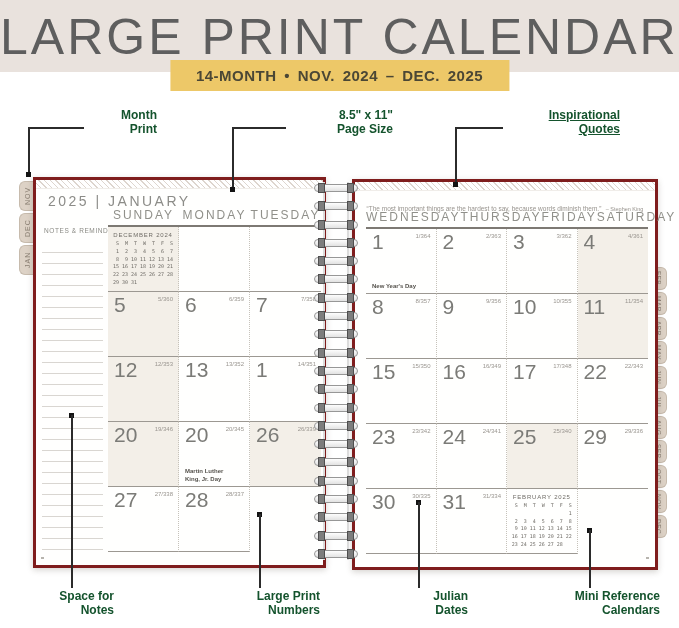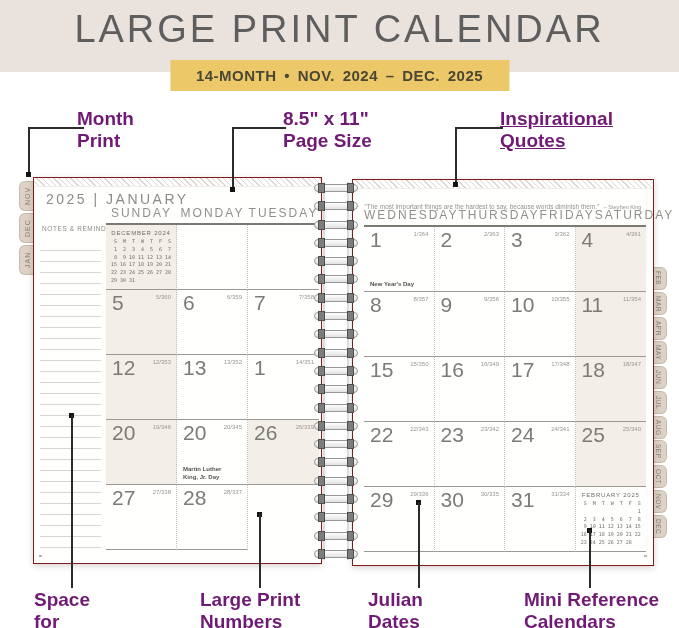--- a/index.html
+++ b/index.html
@@ -1,34 +1,34 @@
 <!DOCTYPE html>
 <html><head>
 <meta charset="utf-8">
 <style>
   html,body{margin:0;padding:0;}
   #stage{position:relative;width:679px;height:628px;background:#ffffff;overflow:hidden;
          font-family:"Liberation Sans",sans-serif;}
 
   
   .band{position:absolute;left:0;top:0;width:679px;height:72px;background:#e9e2dd;}
-  .band-title{position:absolute;left:0;top:8px;width:100%;text-align:center;
-              font-size:38px;letter-spacing:3px;color:#5e5e5e;font-weight:400;}
+  .band-title{position:absolute;left:0;top:8px;width:100%;text-align:left;
+              font-size:50px;letter-spacing:3px;color:#5e5e5e;font-weight:400;}
   .badge{position:absolute;top:60px;left:50%;transform:translateX(-50%);
          background:#edc868;color:#4b4735;font-weight:bold;font-size:15px;
          letter-spacing:.5px;word-spacing:3px;padding:7px 26px;white-space:nowrap;z-index:3;}
 
   
-  .callout{position:absolute;text-align:left;font-weight:bold;color:#701a75;
-           font-size:19px;line-height:1.18;z-index:8;}
+  .callout{position:absolute;text-align:right;font-weight:bold;color:#14532d;
+           font-size:12px;line-height:1.18;z-index:8;}
   .cline{position:absolute;background:#2b2b2b;z-index:7;}
   .cdot{position:absolute;width:5px;height:5px;background:#141414;z-index:8;}
 
   
-  .page{position:absolute;background:#fffffe;border:1px solid #7f1d1d;
+  .page{position:absolute;background:#fffffe;border:3px solid #7f1d1d;
         box-shadow:0 2px 6px rgba(70,58,45,.22);z-index:2;}
   #left-page{left:33px;top:177px;width:287px;height:385px;}
   #right-page{left:352px;top:179px;width:300px;height:385px;}
   .hatch{position:absolute;left:0;top:0;right:0;height:8px;
          background:repeating-linear-gradient(45deg,#ffffff 0 3px,#ddd5ce 3px 4px);
          border-bottom:1px solid #f0ede9;}
   .page-title{position:absolute;left:12px;top:13px;font-size:14px;letter-spacing:2.5px;
               color:#8c8c88;}
   .quote-wrap{position:absolute;left:0;top:15px;width:100%;text-align:center;color:#96928c;}
   .quote-text{font-size:6.5px;}
@@ -328,24 +328,20 @@
         <span class="julian">15/350</span>
       </div>
       <div class="cell">
         <span class="day">16</span>
         <span class="julian">16/349</span>
       </div>
       <div class="cell">
         <span class="day">17</span>
         <span class="julian">17/348</span>
       </div>
-      <div class="cell shade">
-        <span class="day">18</span>
-        <span class="julian">18/347</span>
-      </div>
 
       <div class="cell">
         <span class="day">22</span>
         <span class="julian">22/343</span>
       </div>
       <div class="cell">
         <span class="day">23</span>
         <span class="julian">23/342</span>
       </div>
       <div class="cell">

